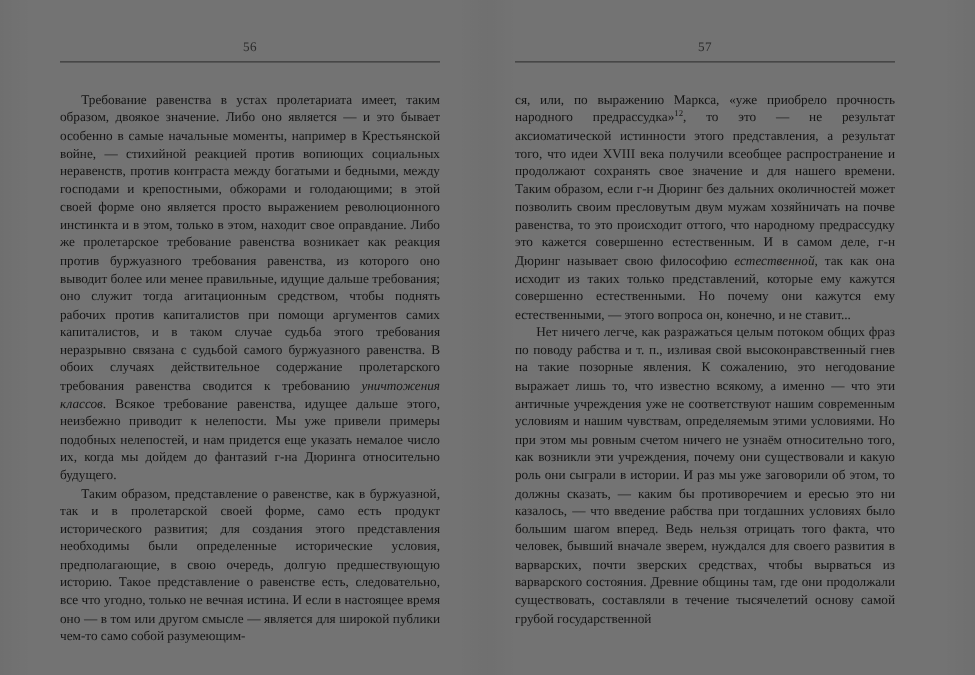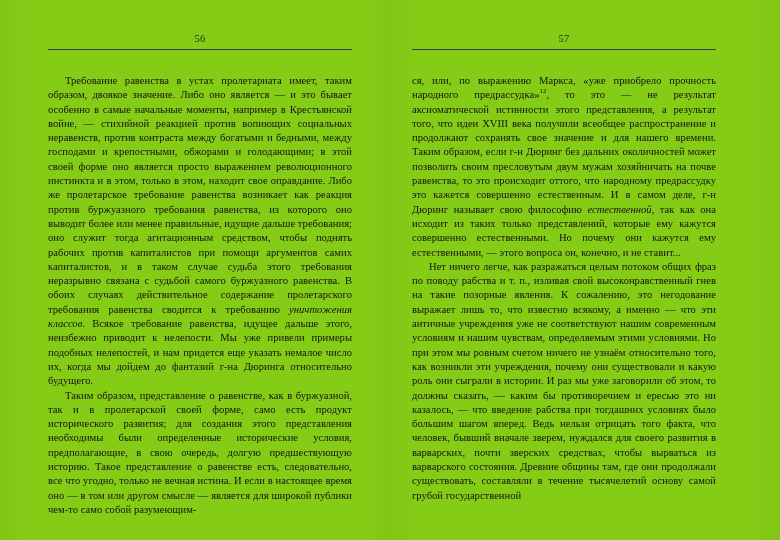--- a/index.html
+++ b/index.html
@@ -13,21 +13,21 @@
     height: 540px;
     overflow: hidden;
     font-family: "Liberation Serif", "DejaVu Serif", serif;
     color: #1a1a1a;
   }
 
   #spread {
     position: relative;
     width: 780px;
     height: 540px;
-    background: #84cc16;
+    background: #737373;
   }
 
   
   #spread::before {
     content: "";
     position: absolute;
     inset: 0;
     pointer-events: none;
     background:
       linear-gradient(to right,

